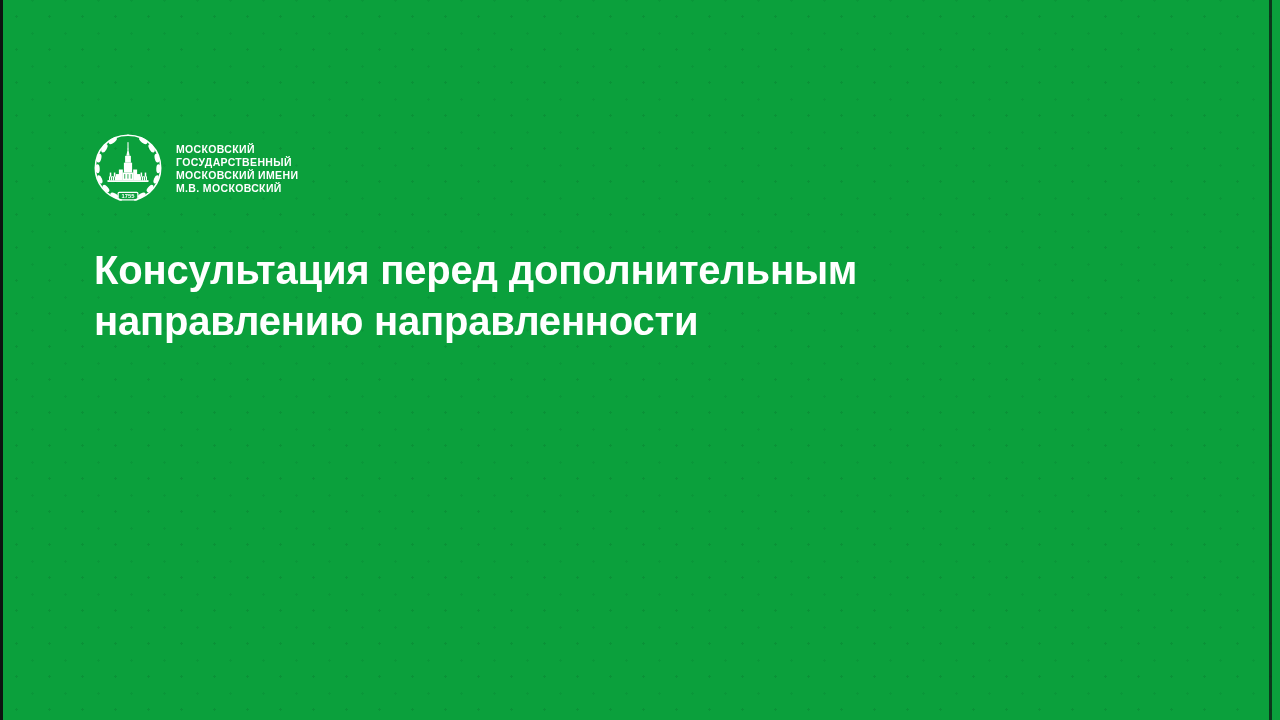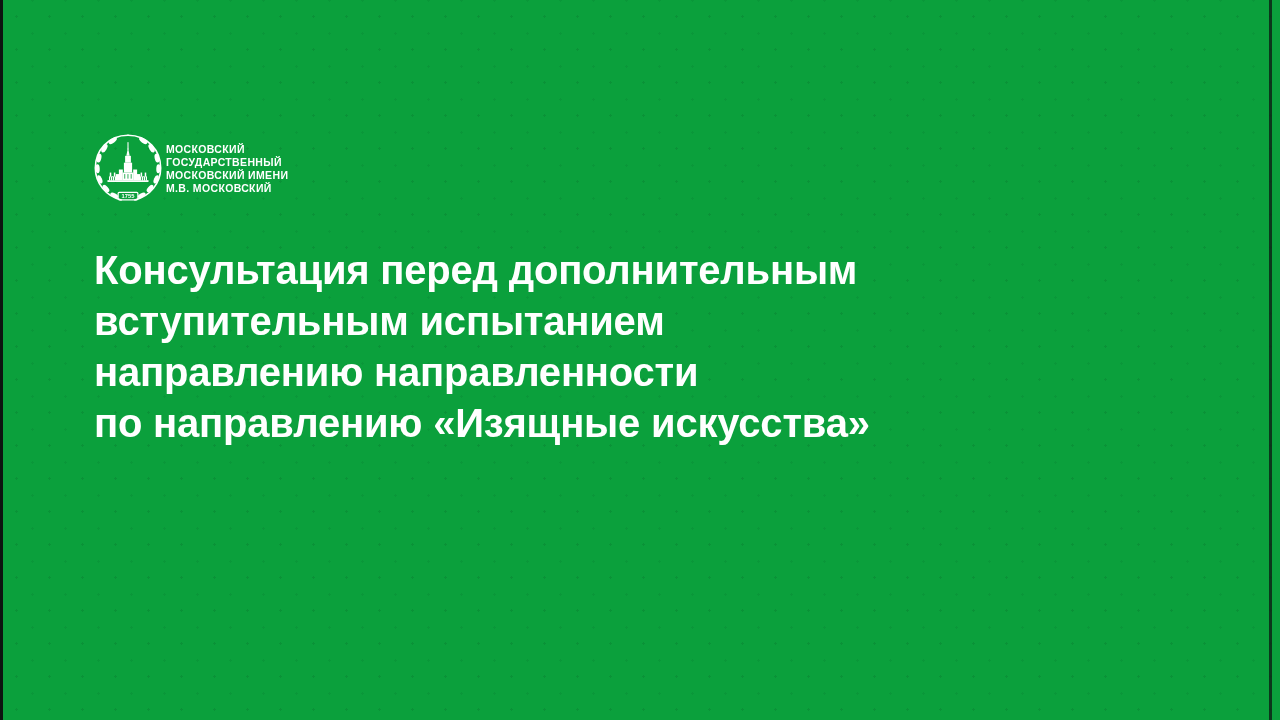--- a/index.html
+++ b/index.html
@@ -44,20 +44,21 @@
   .edge-strip.left  { left: 0;  width: 3px; }
   .edge-strip.right { left: 1269px; width: 3px; opacity: .75; }
 
   
   #logo-block {
     position: absolute;
     left: 90px;
     top: 130px;
     display: flex;
     align-items: center;
+    gap: 10px;
   }
   #logo-emblem {
     width: 76px;
     height: 76px;
     display: block;
     flex: 0 0 auto;
   }
   #logo-wordmark {
     display: flex;
     flex-direction: column;
@@ -174,18 +175,16 @@
     <div id="logo-wordmark">
       <div class="logo-line">МОСКОВСКИЙ</div>
       <div class="logo-line">ГОСУДАРСТВЕННЫЙ</div>
       <div class="logo-line">МОСКОВСКИЙ ИМЕНИ</div>
       <div class="logo-line">М.В. МОСКОВСКИЙ</div>
     </div>
   </div>
 
   <div id="title-block">
     <div class="title-line">Консультация перед дополнительным</div>
-    <div class="title-line">вступительным испытанием</div>
     <div class="title-line">направлению направленности</div>
-    <div class="title-line">по направлению «Изящные искусства»</div>
   </div>
 
 </div>
 
 </body></html>

